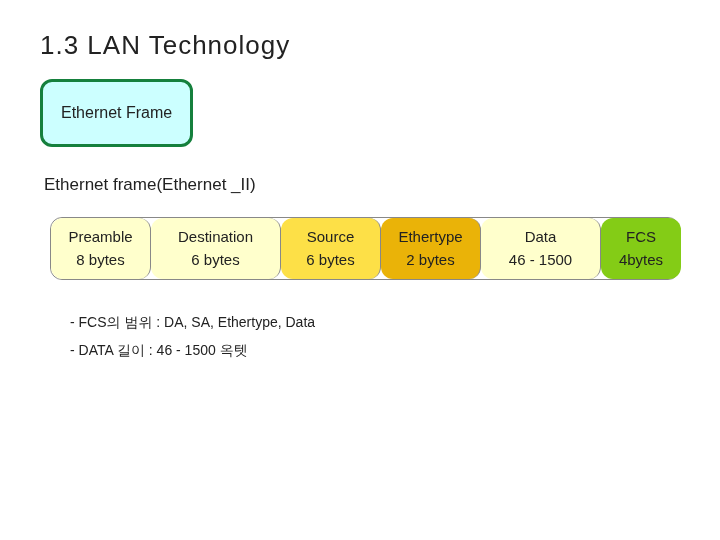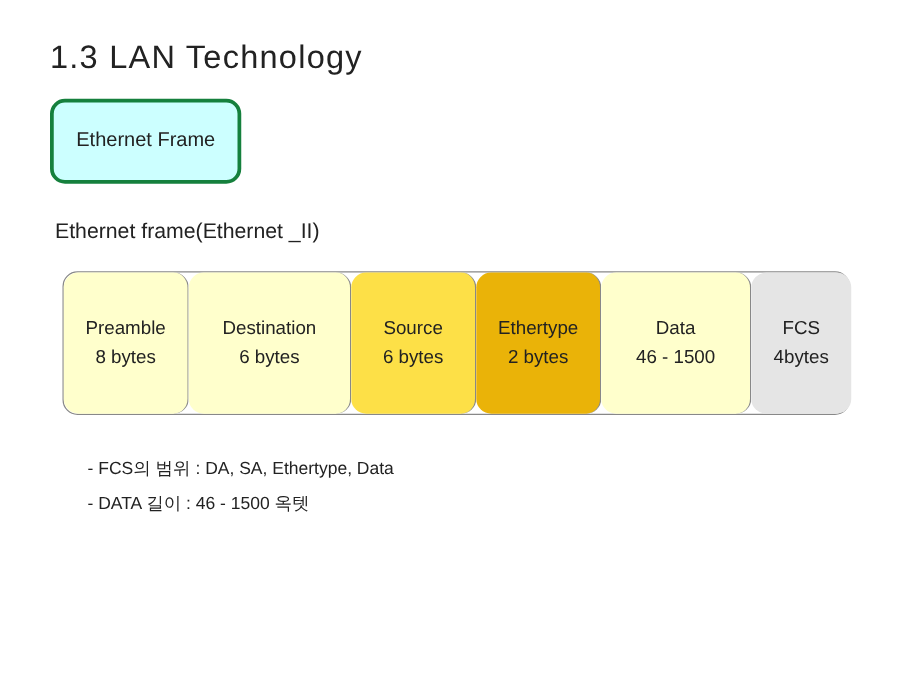--- a/index.html
+++ b/index.html
@@ -51,21 +51,21 @@
 
     .frame-table {
       display: flex;
       border: 1.5px solid #888;
       margin-left: 10px;
       margin-bottom: 28px;
     }
 
     .frame-cell {
       border-right: 1.5px solid #888;
-      padding: 34px 10px;
+      padding: 8px 10px;
       text-align: center;
       font-size: 15px;
       color: #222;
       display: flex;
       flex-direction: column;
       align-items: center;
       justify-content: center;
       line-height: 1.5;
     }
 
@@ -97,21 +97,21 @@
       flex: 0 0 100px;
     }
 
     .cell-data {
       background: #ffffcc;
       min-width: 120px;
       flex: 0 0 120px;
     }
 
     .cell-fcs {
-      background: #e5e5e5;
+      background: #84cc16;
       min-width: 80px;
       flex: 0 0 80px;
     }
 
     .notes {
       font-size: 14px;
       color: #222;
       margin-left: 30px;
       line-height: 2;
     }

